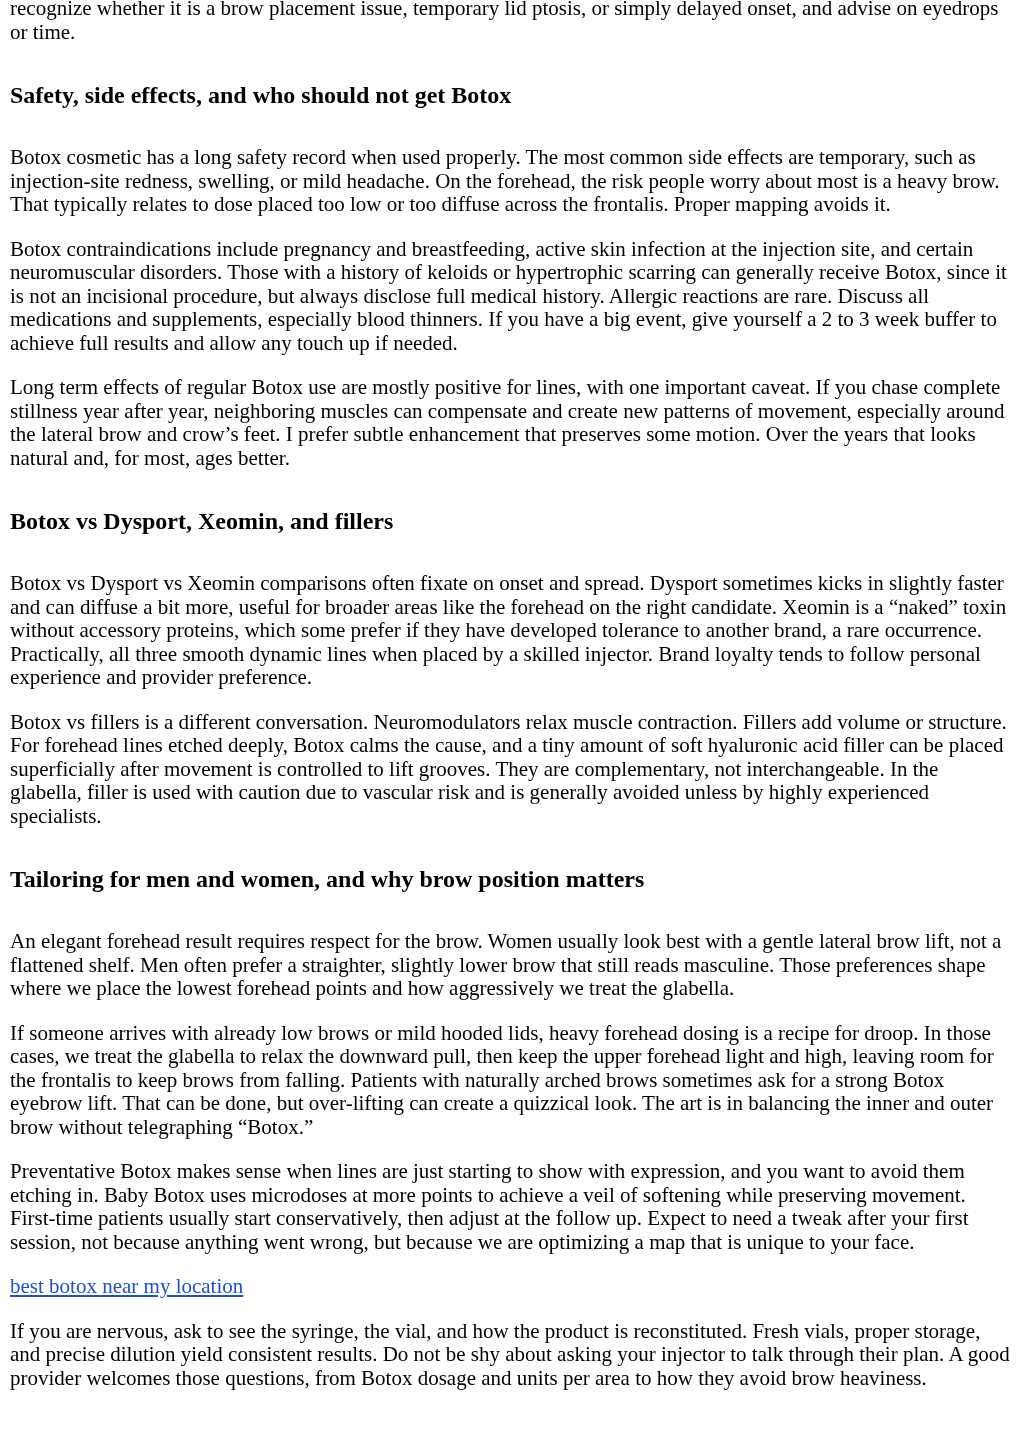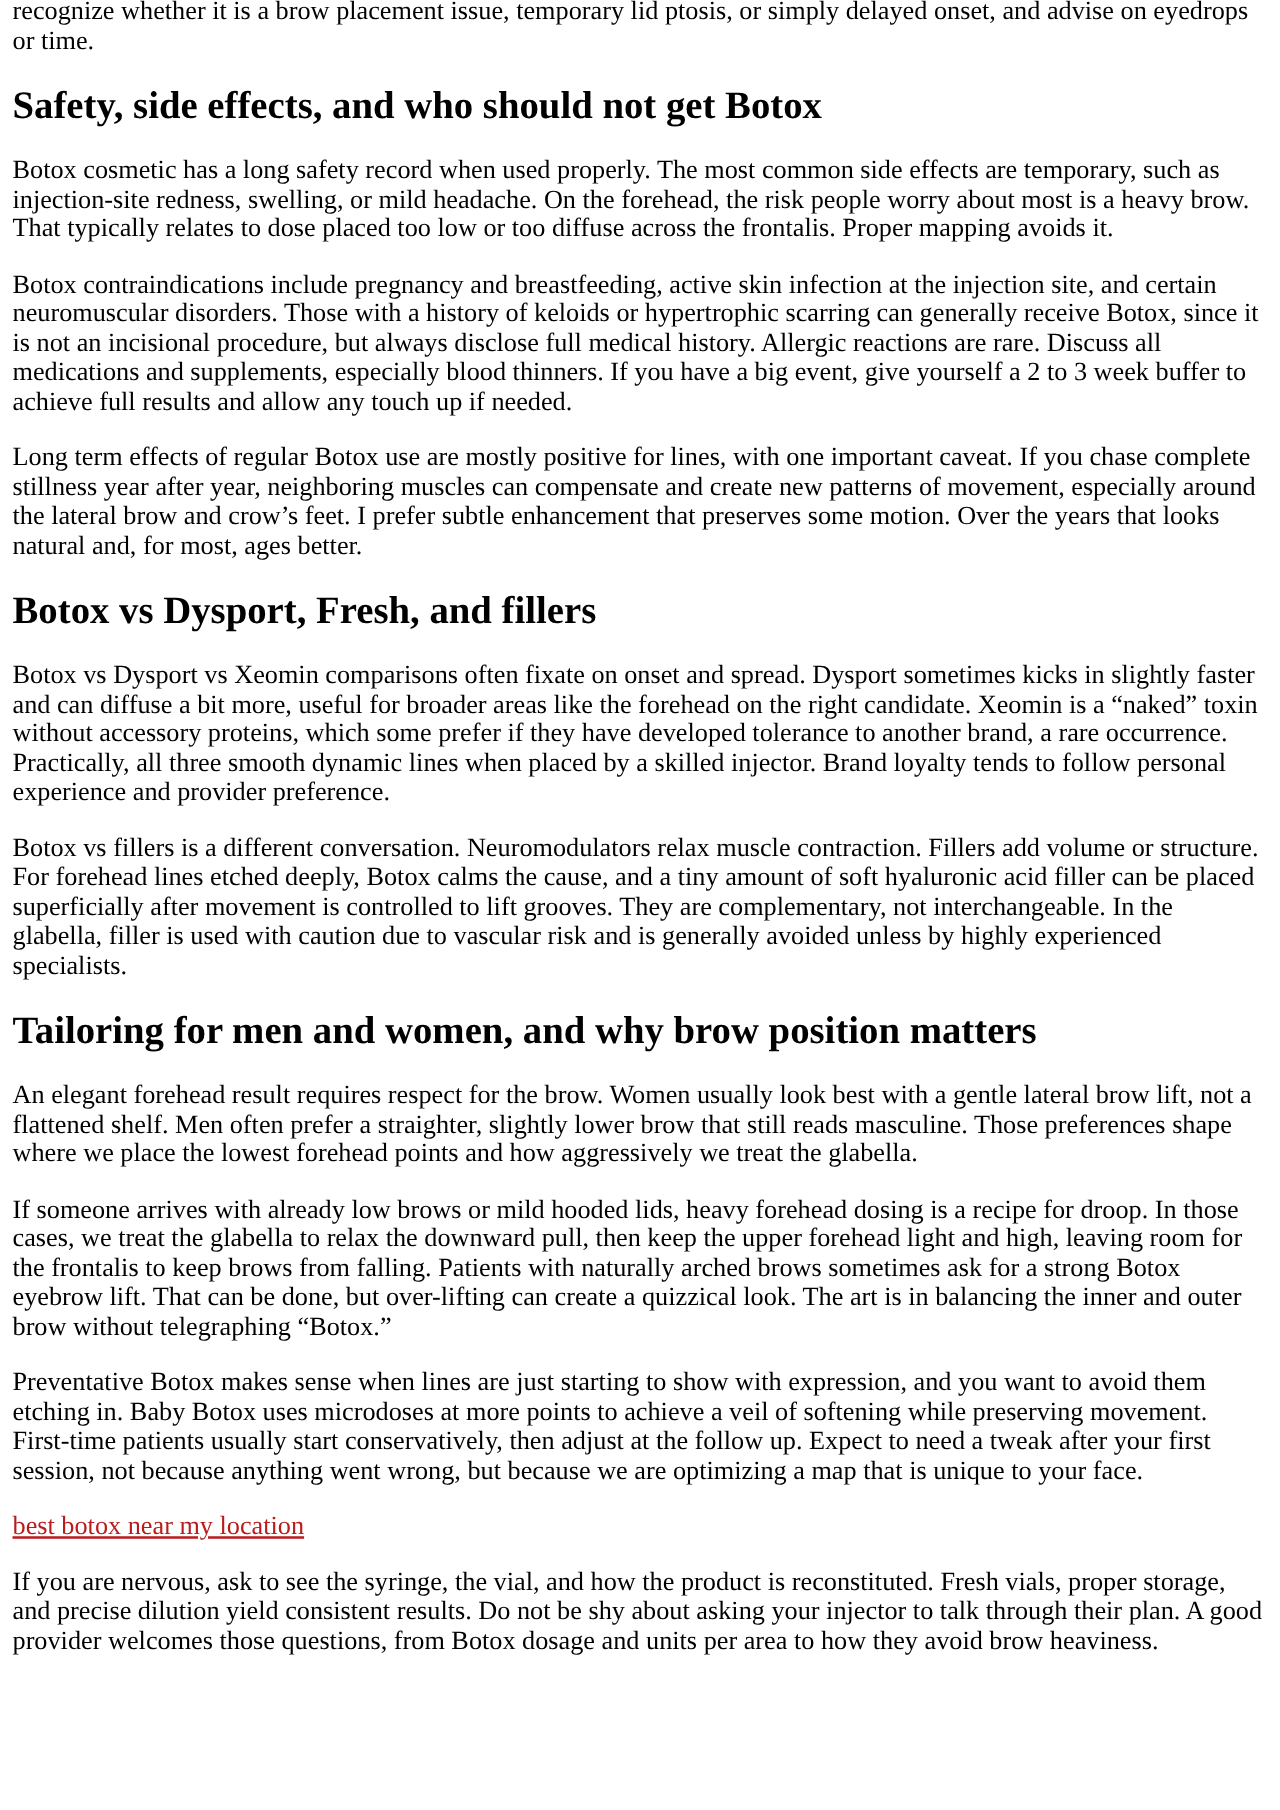--- a/index.html
+++ b/index.html
@@ -20,46 +20,46 @@
   }
   p {
     font-size: 21px;
     line-height: 23.5px;
     margin: 21px 0;
   }
   p.cut-top {
     margin-top: -3px;
   }
   h2 {
-    font-size: 31px;
+    font-size: 24px;
     line-height: 36px;
     font-weight: bold;
-    margin: 22px 0;
+    margin: 33px 0;
   }
   a {
-    color: #b91c1c;
+    color: #1d4ed8;
     text-decoration: underline;
     cursor: pointer;
   }
 </style>
 </head>
 <body>
 
 <article>
   <p class="cut-top">recognize whether it is a brow placement issue, temporary lid ptosis, or simply delayed onset, and advise on eyedrops or time.</p>
 
   <h2>Safety, side effects, and who should not get Botox</h2>
 
   <p>Botox cosmetic has a long safety record when used properly. The most common side effects are temporary, such as injection-site redness, swelling, or mild headache. On the forehead, the risk people worry about most is a heavy brow. That typically relates to dose placed too low or too diffuse across the frontalis. Proper mapping avoids it.</p>
 
   <p>Botox contraindications include pregnancy and breastfeeding, active skin infection at the injection site, and certain neuromuscular disorders. Those with a history of keloids or hypertrophic scarring can generally receive Botox, since it is not an incisional procedure, but always disclose full medical history. Allergic reactions are rare. Discuss all medications and supplements, especially blood thinners. If you have a big event, give yourself a 2 to 3 week buffer to achieve full results and allow any touch up if needed.</p>
 
   <p>Long term effects of regular Botox use are mostly positive for lines, with one important caveat. If you chase complete stillness year after year, neighboring muscles can compensate and create new patterns of movement, especially around the lateral brow and crow’s feet. I prefer subtle enhancement that preserves some motion. Over the years that looks natural and, for most, ages better.</p>
 
-  <h2>Botox vs Dysport, Fresh, and fillers</h2>
+  <h2>Botox vs Dysport, Xeomin, and fillers</h2>
 
   <p>Botox vs Dysport vs Xeomin comparisons often fixate on onset and spread. Dysport sometimes kicks in slightly faster and can diffuse a bit more, useful for broader areas like the forehead on the right candidate. Xeomin is a “naked” toxin without accessory proteins, which some prefer if they have developed tolerance to another brand, a rare occurrence. Practically, all three smooth dynamic lines when placed by a skilled injector. Brand loyalty tends to follow personal experience and provider preference.</p>
 
   <p>Botox vs fillers is a different conversation. Neuromodulators relax muscle contraction. Fillers add volume or structure. For forehead lines etched deeply, Botox calms the cause, and a tiny amount of soft hyaluronic acid filler can be placed superficially after movement is controlled to lift grooves. They are complementary, not interchangeable. In the glabella, filler is used with caution due to vascular risk and is generally avoided unless by highly experienced specialists.</p>
 
   <h2>Tailoring for men and women, and why brow position matters</h2>
 
   <p>An elegant forehead result requires respect for the brow. Women usually look best with a gentle lateral brow lift, not a flattened shelf. Men often prefer a straighter, slightly lower brow that still reads masculine. Those preferences shape where we place the lowest forehead points and how aggressively we treat the glabella.</p>
 
   <p>If someone arrives with already low brows or mild hooded lids, heavy forehead dosing is a recipe for droop. In those cases, we treat the glabella to relax the downward pull, then keep the upper forehead light and high, leaving room for the frontalis to keep brows from falling. Patients with naturally arched brows sometimes ask for a strong Botox eyebrow lift. That can be done, but over-lifting can create a quizzical look. The art is in balancing the inner and outer brow without telegraphing “Botox.”</p>

